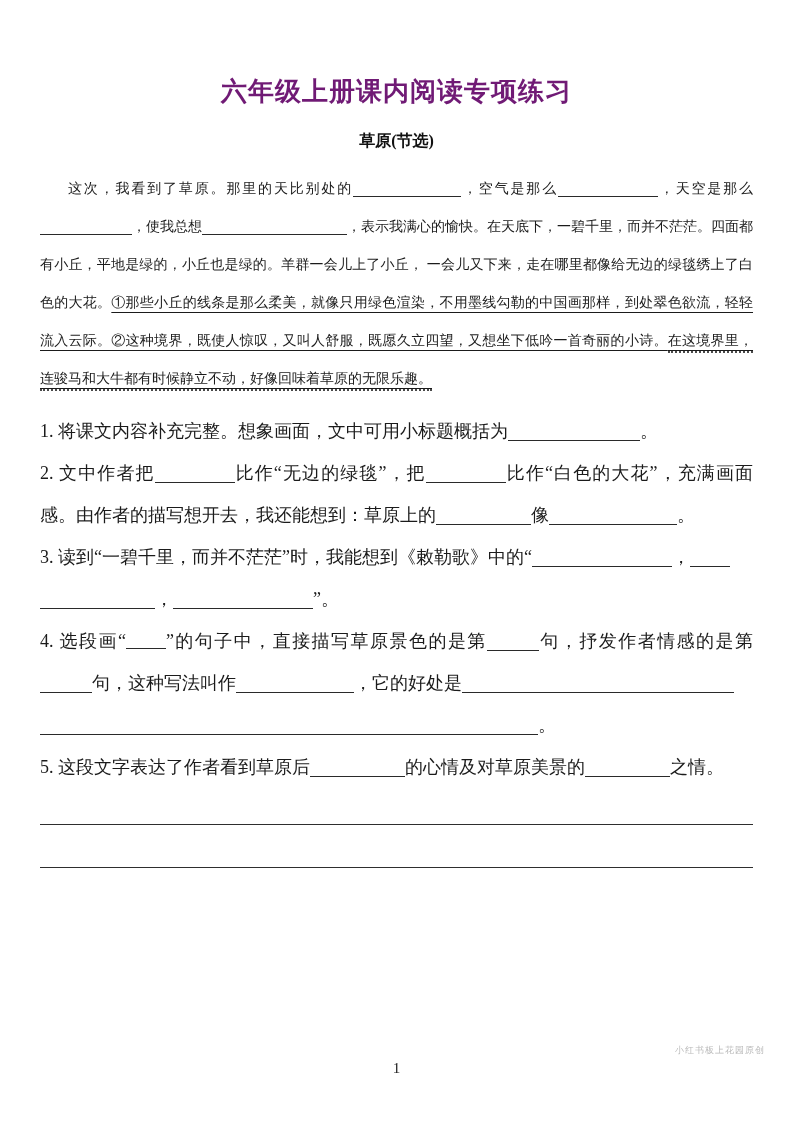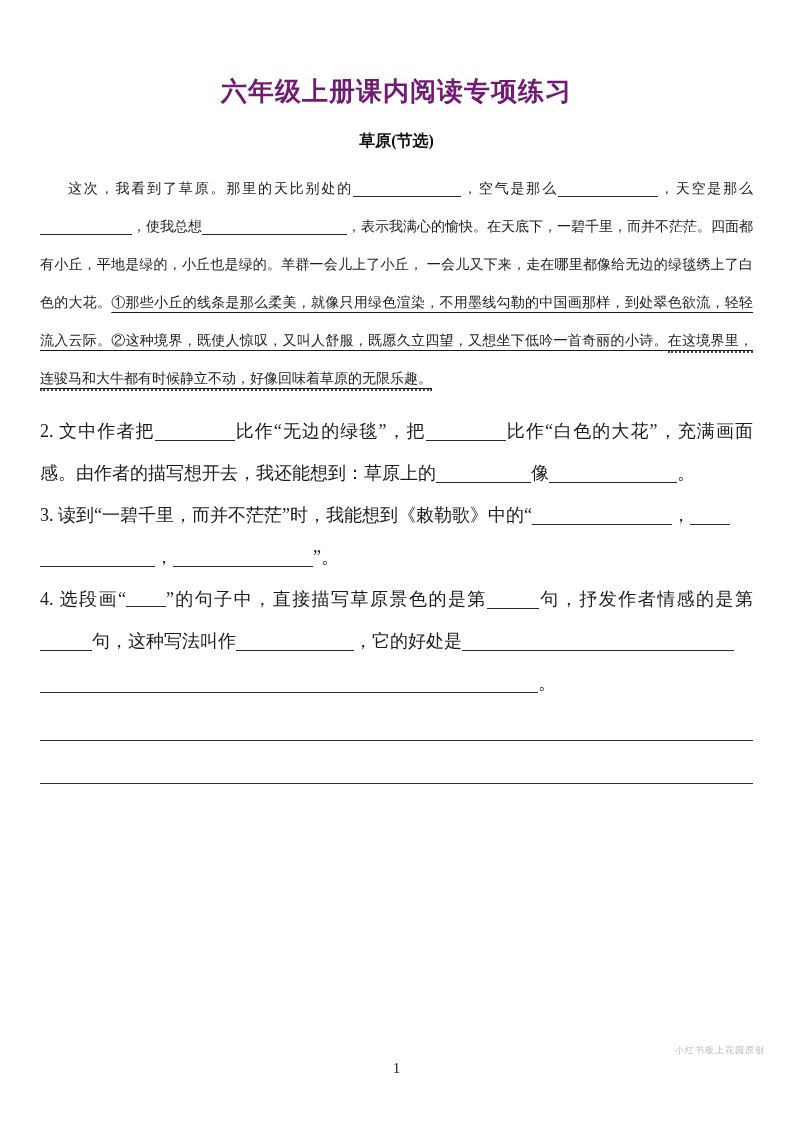--- a/index.html
+++ b/index.html
@@ -101,23 +101,25 @@
 </head>
 <body>
 
 <div class="page">
   <h1 class="title" style="color: #701a75;">六年级上册课内阅读专项练习</h1>
   <h2 class="subtitle">草原(节选)</h2>
 
   <div class="passage" id="passage"><span class="run">这次，我看到了草原。那里的天比别处的</span><span class="blank" style="width: 108px;"></span><span class="run">，空气是那么</span><span class="blank" style="width: 100px;"></span><span class="run">，天空是那么</span><span class="blank" style="width: 92px;"></span><span class="run">，使我总想</span><span class="blank" style="width: 145px;"></span><span class="run">，表示我满心的愉快。在天底下，一碧千里，而并不茫茫。四面都有小丘，平地是绿的，小丘也是绿的。羊群一会儿上了小丘， 一会儿又下来，走在哪里都像给无边的绿毯绣上了白色的大花。</span><span class="u">①那些小丘的线条是那么柔美，就像只用绿色渲染，不用墨线勾勒的中国画那样，到处翠色欲流，轻轻流入云际。②这种境界，既使人惊叹，又叫人舒服，既愿久立四望，又想坐下低吟一首奇丽的小诗。</span><span class="udot">在这境界里，连骏马和大牛都有时候静立不动，好像回味着草原的无限乐趣。</span></div>
 
   <div class="question-list" id="questions">
+      <div class="q"><span class="run">1. 将课文内容补充完整。想象画面，文中可用小标题概括为</span><span class="blank" style="width: 132px;"></span><span class="run">。</span></div>
       <div class="q"><span class="run">2. 文中作者把</span><span class="blank" style="width: 80px;"></span><span class="run">比作“无边的绿毯”，把</span><span class="blank" style="width: 80px;"></span><span class="run">比作“白色的大花”，充满画面感。由作者的描写想开去，我还能想到：草原上的</span><span class="blank" style="width: 95px;"></span><span class="run">像</span><span class="blank" style="width: 128px;"></span><span class="run">。</span></div>
       <div class="q"><span class="run">3. 读到“一碧千里，而并不茫茫”时，我能想到《敕勒歌》中的“</span><span class="blank" style="width: 140px;"></span><span class="run">，</span><span class="blank" style="width: 40px;"></span><br><span class="blank" style="width: 115px;"></span><span class="run">，</span><span class="blank" style="width: 140px;"></span><span class="run">”。</span></div>
       <div class="q"><span class="run">4. 选段画“</span><span class="mark-solid" style="width: 40px;"></span><span class="run">”的句子中，直接描写草原景色的是第</span><span class="blank" style="width: 52px;"></span><span class="run">句，抒发作者情感的是第</span><span class="blank" style="width: 52px;"></span><span class="run">句，这种写法叫作</span><span class="blank" style="width: 118px;"></span><span class="run">，它的好处是</span><span class="blank" style="width: 272px;"></span><br><span class="blank" style="width: 498px;"></span><span class="run">。</span></div>
+      <div class="q"><span class="run">5. 这段文字表达了作者看到草原后</span><span class="blank" style="width: 95px;"></span><span class="run">的心情及对草原美景的</span><span class="blank" style="width: 85px;"></span><span class="run">之情。</span></div>
     </div>
 
   <div class="answer-area" id="answer-area">
       <div class="aline"></div>
       <div class="aline"></div>
     </div>
 
   <div class="watermark">小红书板上花园原创</div>
   <div class="page-number">1</div>
 </div>

